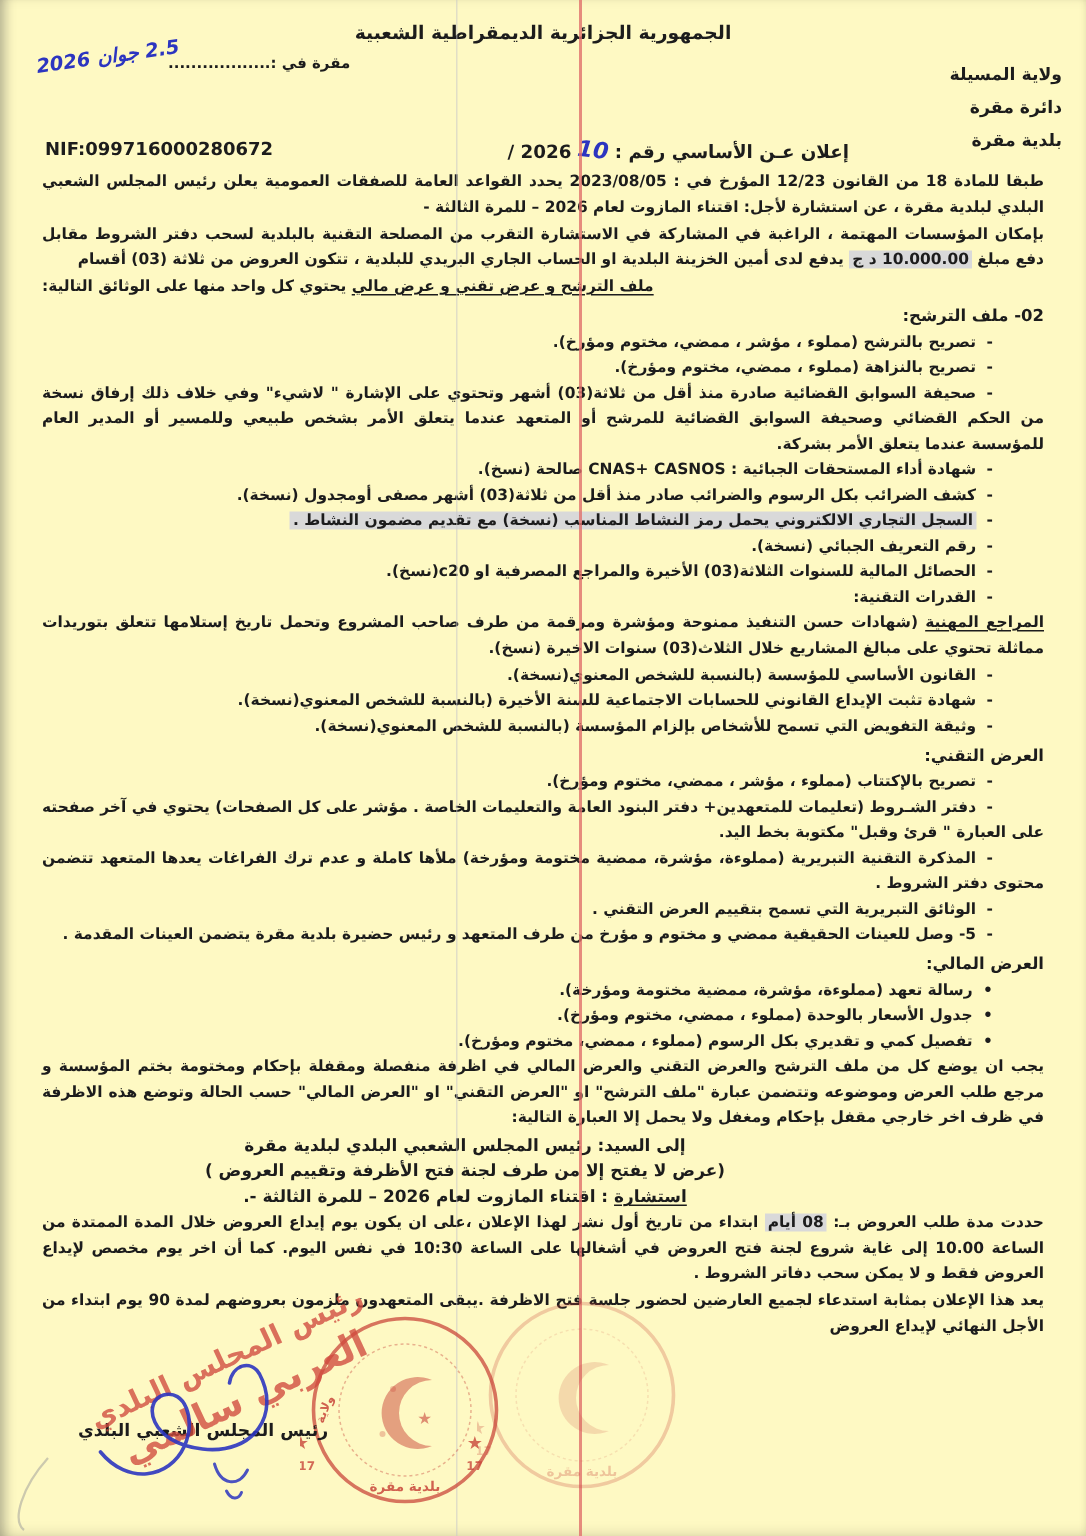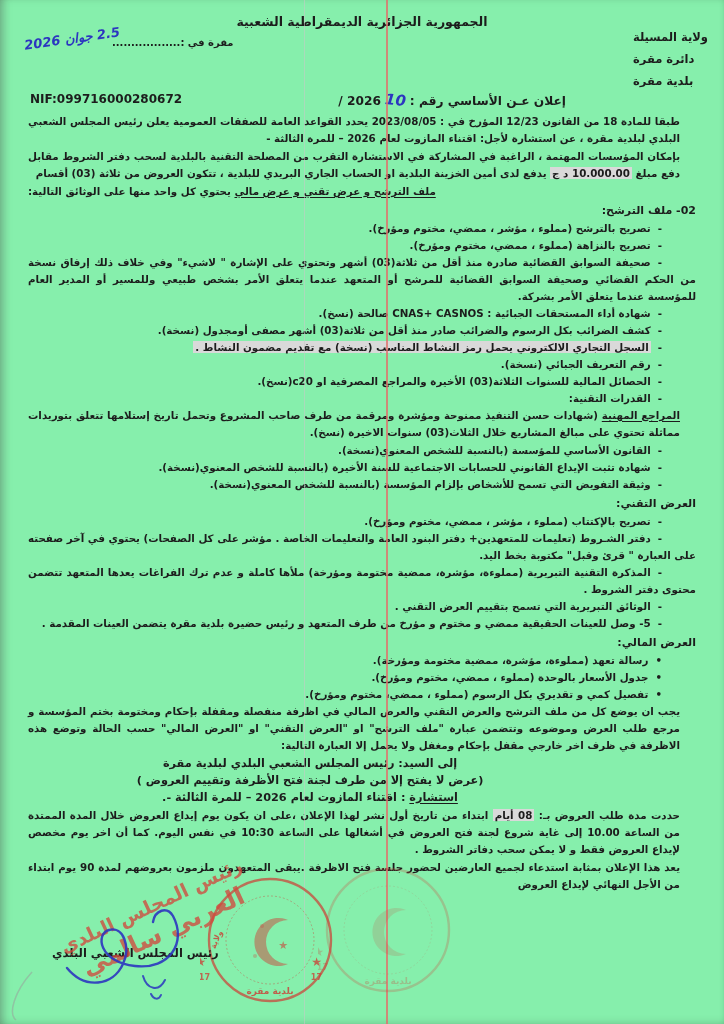--- a/index.html
+++ b/index.html
@@ -1,39 +1,39 @@
 <!DOCTYPE html>
 <html lang="ar" dir="rtl"><head>
 <meta charset="utf-8">
 <style>
   html,body{margin:0;padding:0;background:#9a9a9a;}
   .page{
     position:relative;width:724px;height:1024px;margin:0 auto;overflow:hidden;
-    background:#86efac;color:#1c1c1c;direction:rtl;
+    background:#fef9c3;color:#1c1c1c;direction:rtl;
     font-family:"DejaVu Sans",sans-serif;font-weight:700;
     box-shadow:inset 10px 0 8px -7px rgba(70,70,70,.40),
                inset -4px 0 6px -5px rgba(0,0,0,.15),
                inset 0 -8px 10px -8px rgba(0,0,0,.18),
                inset 0 6px 8px -7px rgba(0,0,0,.10);
   }
   .vline{position:absolute;top:0;height:100%;z-index:1;}
   .vline.gray{left:304px;width:1px;background:#c9c9c9;opacity:.55;}
   .vline.red{left:386px;width:2px;background:#e0716c;opacity:.8;}
   
   .republic{position:absolute;top:14px;left:0;width:100%;text-align:center;font-size:12.5px;}
-  .authority{position:absolute;top:26px;right:16px;text-align:left;font-size:11.5px;line-height:22px;}
+  .authority{position:absolute;top:38px;right:16px;text-align:right;font-size:11.5px;line-height:22px;}
   .date-print{position:absolute;top:37px;left:112px;font-size:10px;white-space:nowrap;}
   .hand{color:#2c35c0;font-style:italic;}
   .date-hand{position:absolute;top:31px;left:24px;font-size:13px;transform:rotate(-8deg);white-space:nowrap;letter-spacing:1px;}
   .nif{position:absolute;top:92px;left:30px;font-size:12px;}
   .notice{position:absolute;top:91px;right:158px;font-size:12.2px;display:flex;align-items:baseline;gap:4px;}
   .notice .num{font-size:15px;transform:rotate(6deg);display:inline-block;}
   
   .body{position:absolute;top:113px;right:28px;left:28px;font-size:10.3px;line-height:17px;text-align:justify;}
-  .body p{margin:0 16px 1px 0;}
+  .body p{margin:0 0 1px 0;}
   .hl{background:#d9d9d9;padding:0 2px;}
   .u{text-decoration:underline;text-underline-offset:2px;}
   .sec{font-size:11px;text-underline-offset:2px;margin:2px 0 1px 0;}
   .center-line{text-align:left;margin:0 0 2px 0;}
   .li{text-indent:34px;margin:0;}
   .li .mk{display:inline-block;margin-left:7px;text-indent:0;}
   .center-block{text-align:center;transform:translateX(-52px);margin:1px 0;}
   .center-block .big{font-size:11.3px;}
   
   .sig-title{position:absolute;top:946px;left:52px;font-size:11.5px;z-index:3;}

